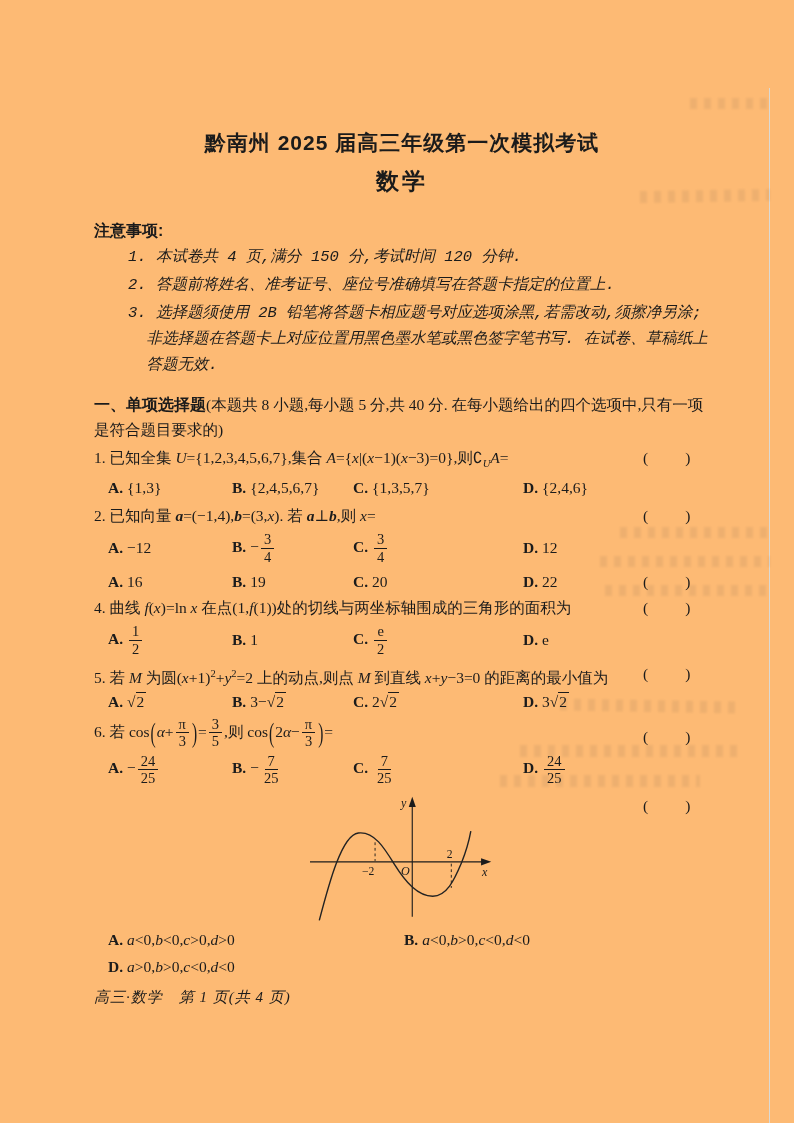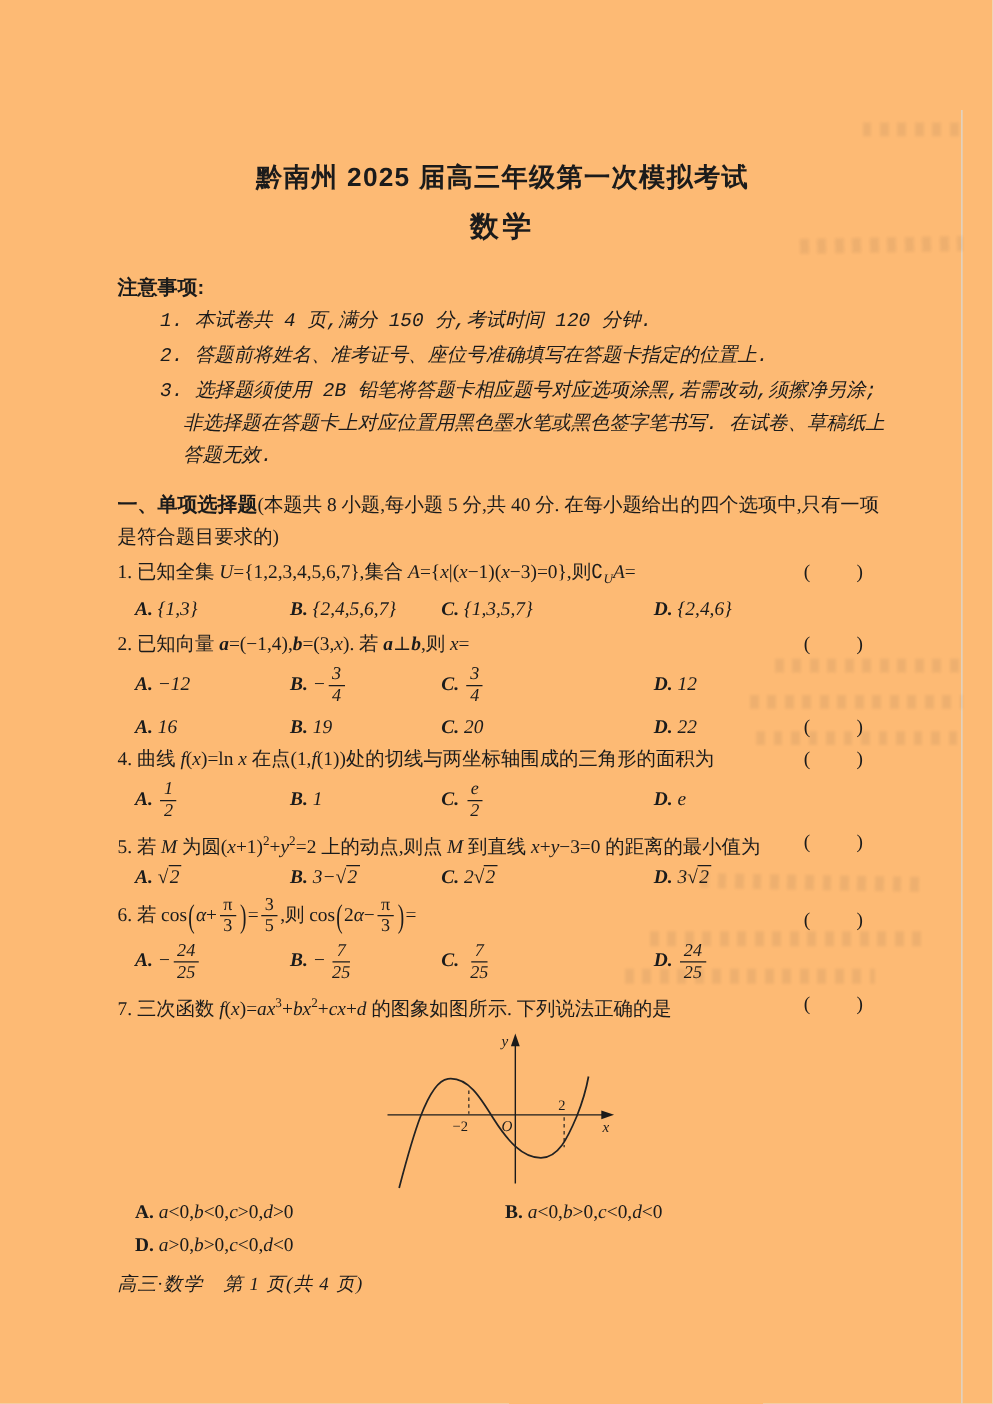--- a/index.html
+++ b/index.html
@@ -28,21 +28,21 @@
   .notice-item{margin:2px 0 0 34px;line-height:26px;font-style:italic;
     padding-left:1.2em;text-indent:-1.2em;font-family:Liberation Mono, monospace;}
   .sec{margin:14px 0 0 0;line-height:25px;}
   .sec b{font-family:"Liberation Sans","DejaVu Sans",sans-serif;font-size:16px;}
   .q{margin:0;}
   .stem{position:relative;line-height:24px;margin-top:4px;}
   .q1 .stem{margin-top:4px}
   .q3 .stem,.q4 .stem,.q5 .stem,.q6 .stem,.q7 .stem{margin-top:2px}
   .paren{position:absolute;left:549px;top:0;white-space:pre;letter-spacing:2px;}
   .q6 .paren{top:9px;}
-  .optrow{display:flex;padding-left:14px;line-height:24px;align-items:center;font-style:italic;}
+  .optrow{display:flex;padding-left:14px;line-height:24px;align-items:center;}
   .optrow .opt{flex:0 0 auto;}
   .optrow .opt:nth-child(1){width:124px;}
   .optrow .opt:nth-child(2){width:121px;}
   .optrow .opt:nth-child(3){width:170px;}
   .optrow.tall{height:40px;}
   .optrow2{display:flex;flex-wrap:wrap;padding-left:14px;line-height:27px;}
   .optrow2 .opt{flex:0 0 296px;}
   .olab{font-weight:bold;margin-right:4px;}
   .vi{font-style:italic;}
   .vb{font-style:italic;font-weight:bold;}
@@ -191,21 +191,20 @@
             </span></span></div>
         <div class="opt"><span class="olab">D.</span><span><span class="frac">
               <span class="num">24</span>
               <span class="den">25</span>
             </span></span></div>
       </div>
   </div>
 
   <div class="q q7">
     <div class="stem">
-      <span><span>7. 三次函数 </span><span class="vi">f</span><span>(</span><span class="vi">x</span><span>)=</span><span class="vi">ax</span><sup>3</sup><span>+</span><span class="vi">bx</span><sup>2</sup><span>+</span><span class="vi">cx</span><span>+</span><span class="vi">d</span><span> 的图象如图所示. 下列说法正确的是</span></span>
       <span class="paren">(　　)</span>
     </div>
 
     <div class="figure-wrap">
       <svg width="215" height="132" viewBox="0 0 215 142" xmlns="http://www.w3.org/2000/svg">
 
         <line x1="8" y1="73" x2="197" y2="73" stroke="#1b1b1b" stroke-width="1.2"></line>
         <polygon points="203,73 192,69.2 192,76.8" fill="#1b1b1b"></polygon>
         <line x1="118" y1="132" x2="118" y2="9" stroke="#1b1b1b" stroke-width="1.2"></line>
         <polygon points="118,3 114.2,14 121.8,14" fill="#1b1b1b"></polygon>

